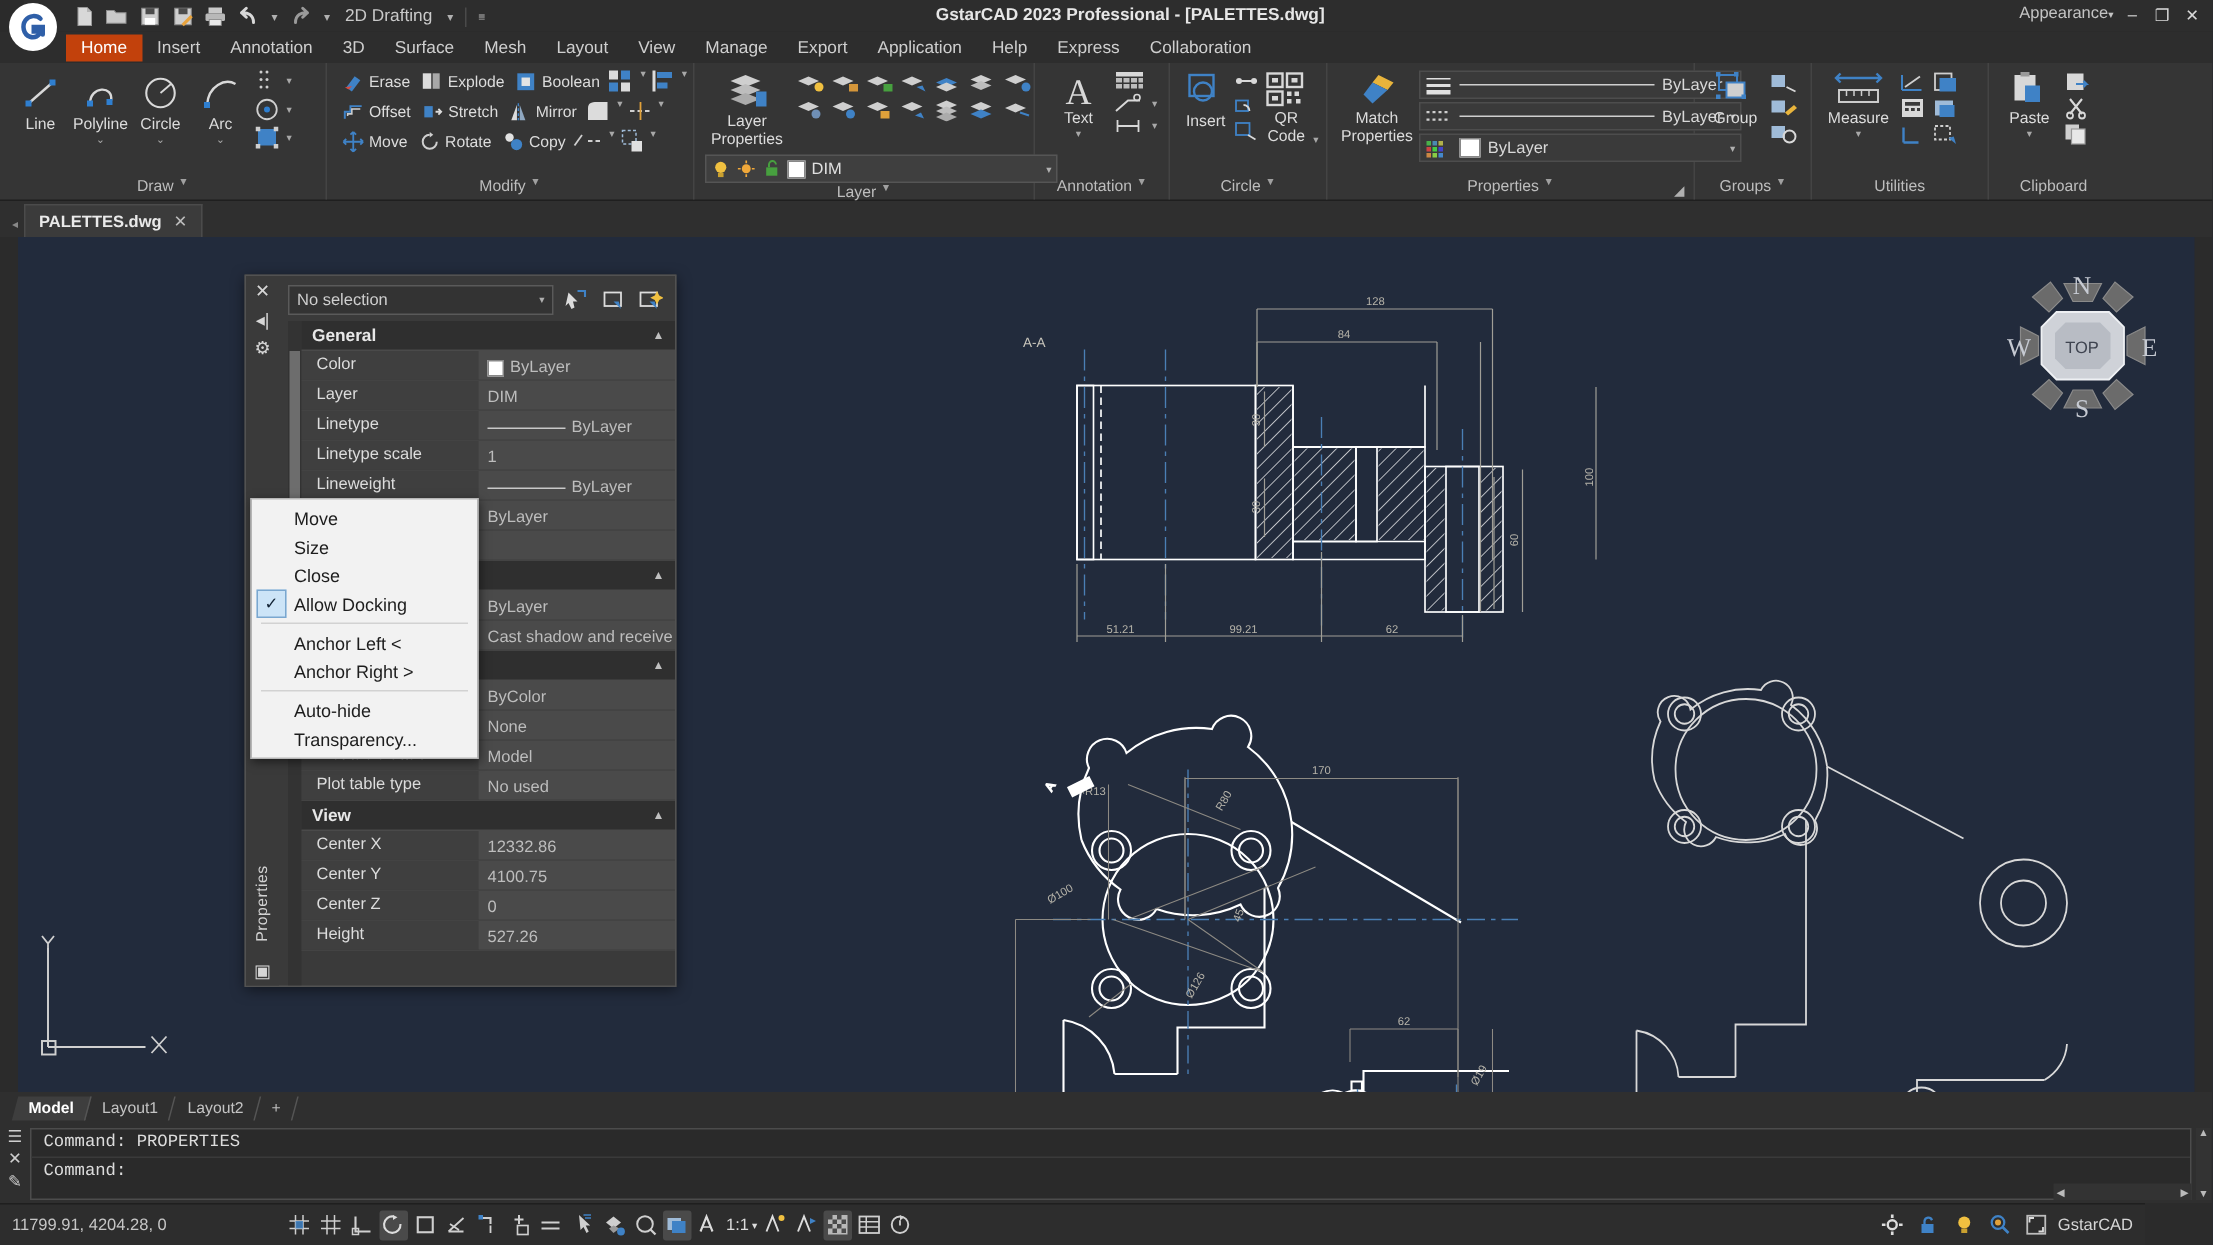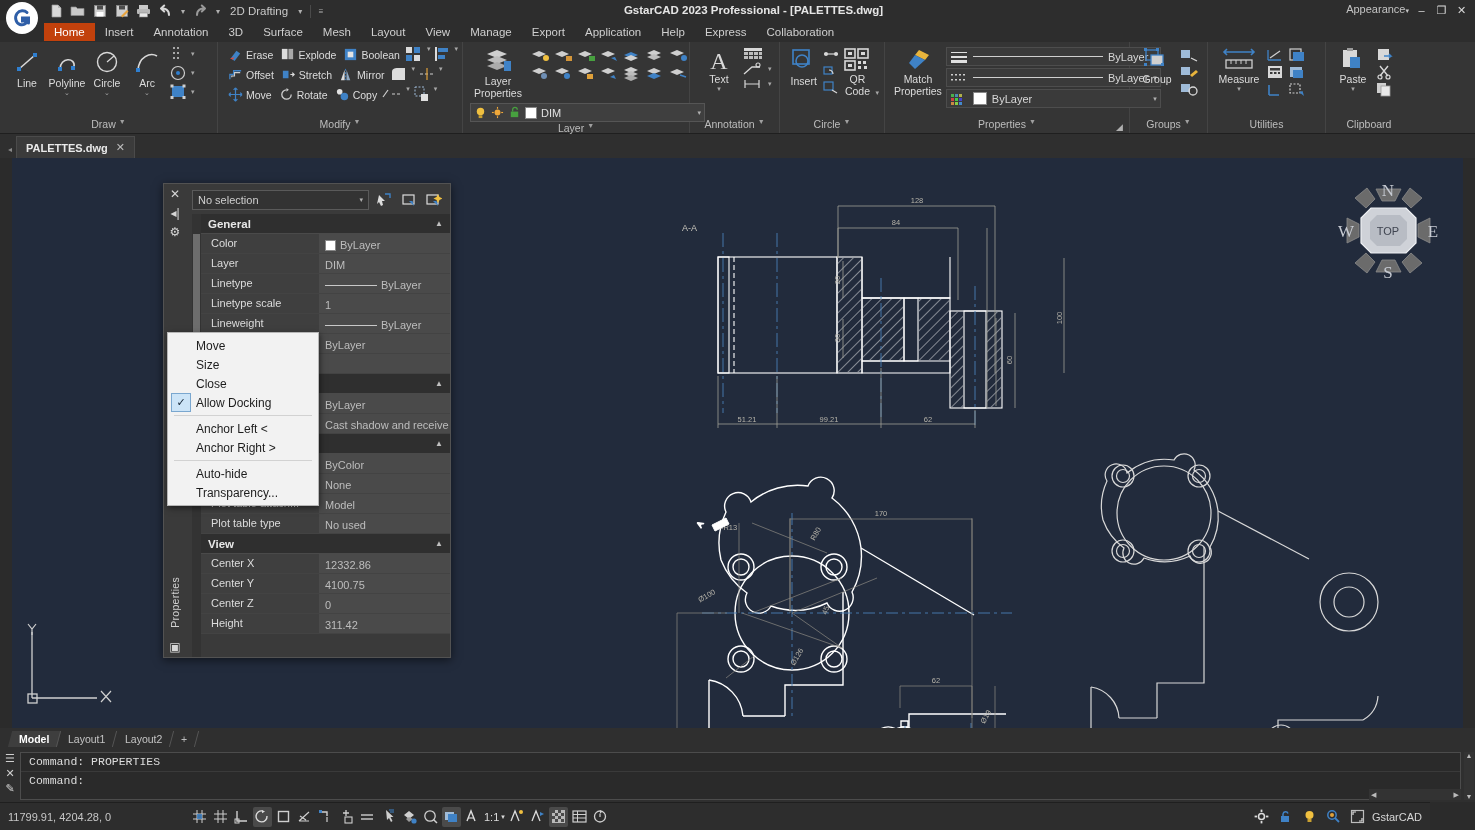--- a/index.html
+++ b/index.html
@@ -1249,21 +1249,21 @@
           <div class="prow">
             <div class="k">Center Y</div>
             <div class="v">4100.75</div>
           </div>
           <div class="prow">
             <div class="k">Center Z</div>
             <div class="v">0</div>
           </div>
           <div class="prow">
             <div class="k">Height</div>
-            <div class="v">311.42</div>
+            <div class="v">527.26</div>
           </div>
         </div>
       </div>
     </div>
   </div>
 
   <div class="ctxmenu">
     <div class="ctxitem">
       <span>Move</span>
     </div>

